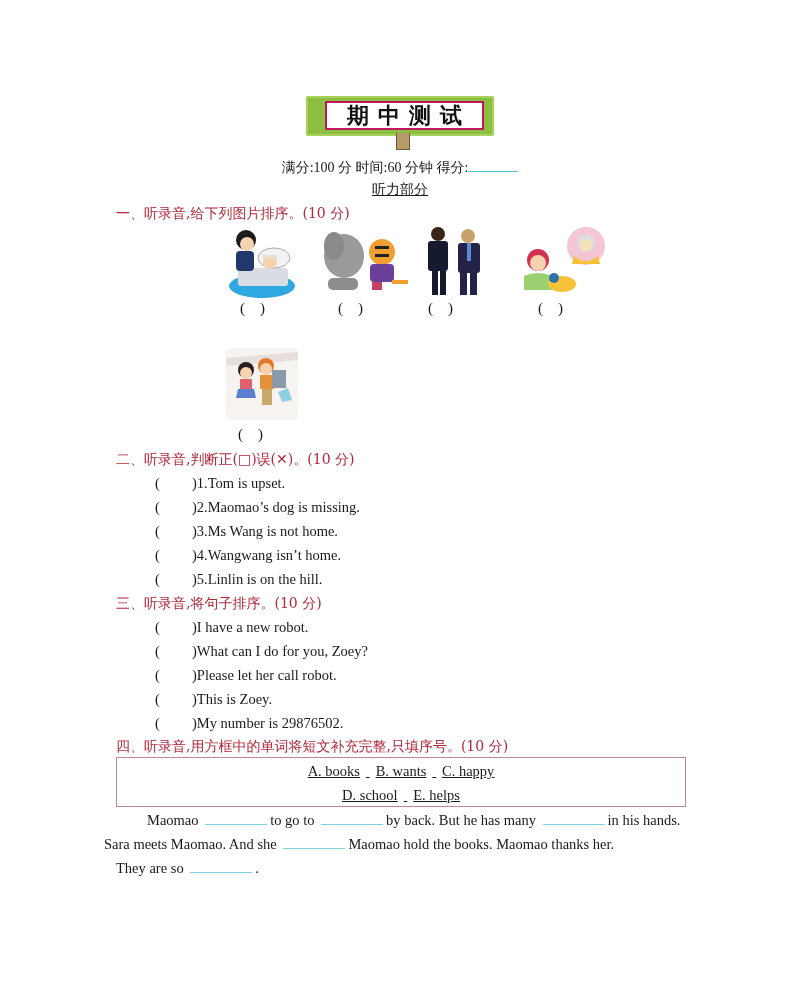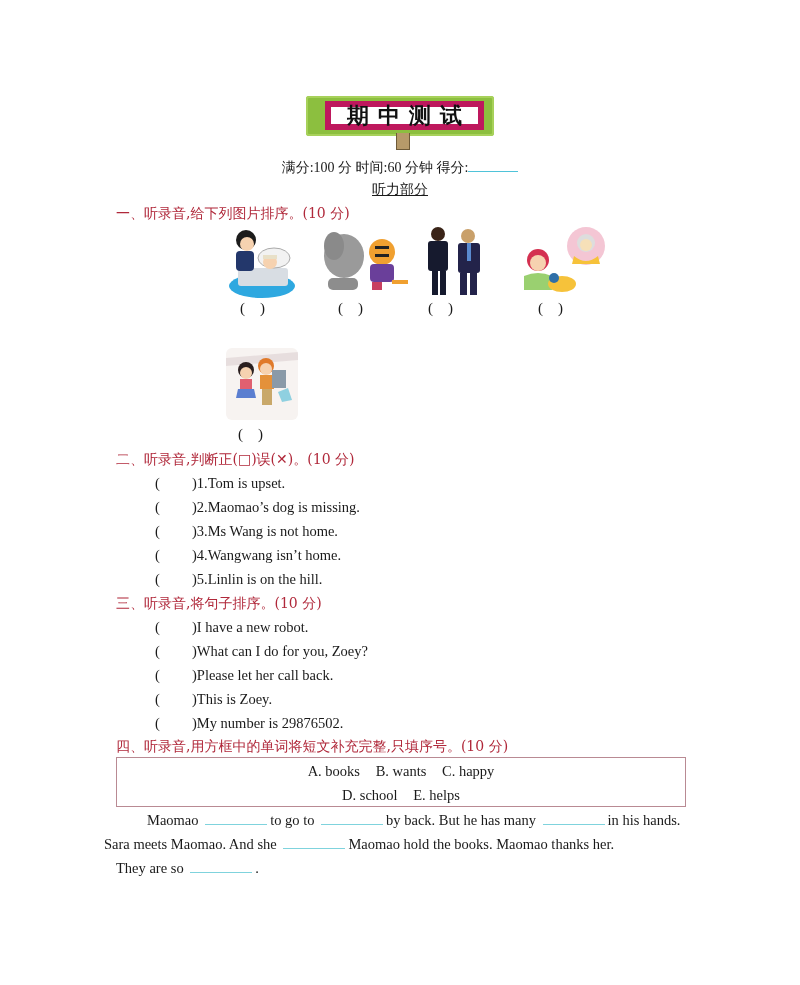--- a/index.html
+++ b/index.html
@@ -4,41 +4,41 @@
 <style>
   html, body { margin: 0; padding: 0; background: #ffffff; }
   body { width: 800px; height: 985px; position: relative; overflow: hidden;
          font-family: "Liberation Serif", "DejaVu Serif", serif; color: #1a1a1a; }
   .abs { position: absolute; }
   
   .banner { left: 306px; top: 96px; width: 188px; height: 40px; }
   .banner-bg { position: absolute; inset: 0; background: #8cbf3f; border-radius: 3px;
                box-shadow: 0 0 0 2px #a7d15a inset; }
   .banner-inner { position: absolute; left: 10px; top: 5px; right: 10px; bottom: 6px;
-                  background: #fff; border: 6px solid #be185d; display: flex;
+                  background: #fff; border: 2px solid #be185d; display: flex;
                   align-items: center; justify-content: center; margin-left: 9px; }
   .banner-text { font-family: "DejaVu Sans", sans-serif; font-size: 22px; font-weight: bold;
                  letter-spacing: 9px; color: #111; margin-left: 9px; }
   .banner-post { left: 396px; top: 133px; width: 12px; height: 16px; background: #b79a6a;
                  border: 1px solid #6e5a38; border-top: none; }
   .meta-line { left: 0; width: 800px; top: 157px; text-align: center; font-size: 14px; }
   .meta-line span { margin: 0 0; }
   .score-blank { display: inline-block; width: 50px; border-bottom: 1px solid #4fc3d9;
                  height: 14px; vertical-align: baseline; margin-left: 0 !important; }
   .part-label { left: 0; width: 800px; top: 181px; text-align: center; font-size: 14px;
                 font-family: "DejaVu Serif", serif; text-decoration: underline; }
   .section-heading { left: 116px; font-size: 14px; color: #b0283a;
                      font-family: "DejaVu Serif", serif; white-space: nowrap; }
   .pic { position: absolute; border-radius: 6px; }
   .paren { position: absolute; font-size: 15px; white-space: pre; }
   .item-row { position: absolute; left: 147px; font-size: 14.5px; white-space: pre; margin-left: 8px; }
   .item-row .bracket { display: inline-block; width: 37px; }
   .wordbox { left: 116px; top: 757px; width: 568px; height: 48px;
              border: 1px solid #b98a93; }
-  .wordbox-line { position: absolute; left: 0; right: 0; text-align: center; font-size: 14.5px; }
+  .wordbox-line { position: absolute; left: 0; right: 0; text-align: center; font-size: 14.5px; text-decoration: underline; }
   .wordbox-line span { margin: 0 6px; }
   .passage-line { position: absolute; font-size: 14.5px; white-space: nowrap; }
   .blank { display: inline-block; width: 62px; border-bottom: 1px solid #7fd3dd;
            height: 12px; margin: 0 3px; vertical-align: baseline; }
 </style>
 </head>
 <body>
 
 <div class="abs banner">
   <div class="banner-bg"></div>
@@ -127,21 +127,21 @@
 <div class="abs section-heading" style="top:451px">二、听录音,判断正(□)误(✕)。(10 分)</div>
 <div class="item-row" style="top:475px"><span class="bracket">(</span><span>)1.Tom is upset.</span></div>
 <div class="item-row" style="top:499px"><span class="bracket">(</span><span>)2.Maomao’s dog is missing.</span></div>
 <div class="item-row" style="top:523px"><span class="bracket">(</span><span>)3.Ms Wang is not home.</span></div>
 <div class="item-row" style="top:547px"><span class="bracket">(</span><span>)4.Wangwang isn’t home.</span></div>
 <div class="item-row" style="top:571px"><span class="bracket">(</span><span>)5.Linlin is on the hill.</span></div>
 
 <div class="abs section-heading" style="top:595px">三、听录音,将句子排序。(10 分)</div>
 <div class="item-row" style="top:619px"><span class="bracket">(</span><span>)I have a new robot.</span></div>
 <div class="item-row" style="top:643px"><span class="bracket">(</span><span>)What can I do for you, Zoey?</span></div>
-<div class="item-row" style="top:667px"><span class="bracket">(</span><span>)Please let her call back.</span></div>
+<div class="item-row" style="top:667px"><span class="bracket">(</span><span>)Please let her call robot.</span></div>
 <div class="item-row" style="top:691px"><span class="bracket">(</span><span>)This is Zoey.</span></div>
 <div class="item-row" style="top:715px"><span class="bracket">(</span><span>)My number is 29876502.</span></div>
 
 <div class="abs section-heading" style="top:738px">四、听录音,用方框中的单词将短文补充完整,只填序号。(10 分)</div>
 <div class="abs wordbox">
   <div class="wordbox-line" style="top:5px">
     <span>A. books</span>
     <span>B. wants</span>
     <span>C. happy</span>
   </div>

